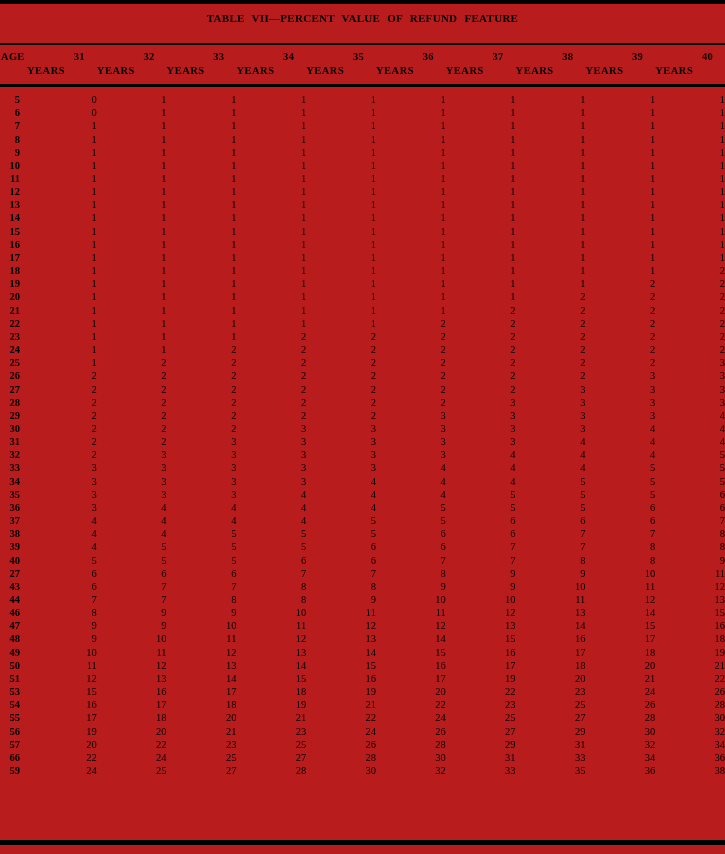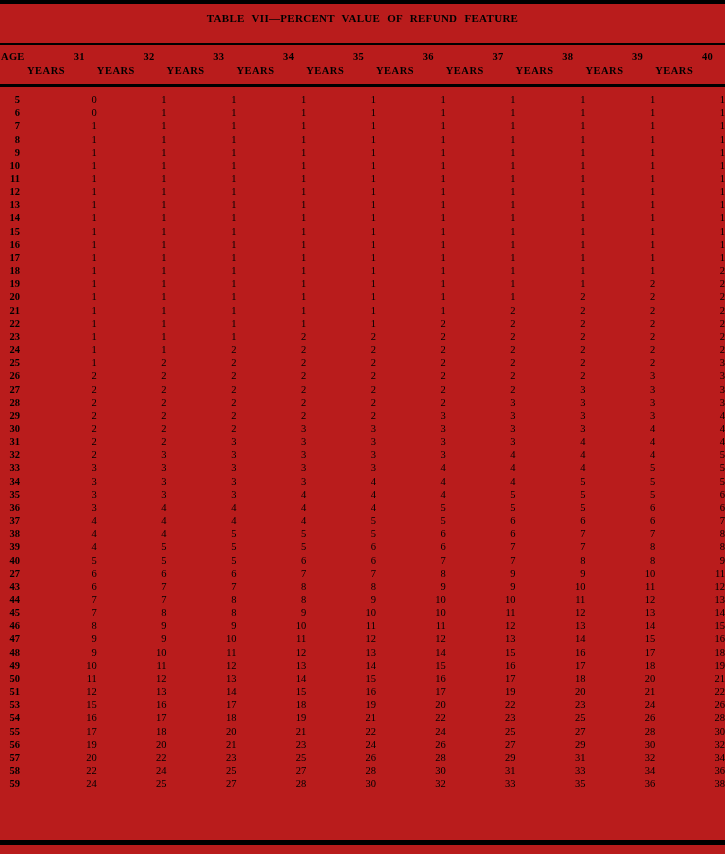--- a/index.html
+++ b/index.html
@@ -631,33 +631,20 @@
           <td>8</td>
           <td>8</td>
           <td>9</td>
           <td>10</td>
           <td>10</td>
           <td>11</td>
           <td>12</td>
           <td>13</td>
         </tr>
         <tr>
-          <td class="age">45</td>
-          <td>7</td>
-          <td>8</td>
-          <td>8</td>
-          <td>9</td>
-          <td>10</td>
-          <td>10</td>
-          <td>11</td>
-          <td>12</td>
-          <td>13</td>
-          <td>14</td>
-        </tr>
-        <tr>
           <td class="age">46</td>
           <td>8</td>
           <td>9</td>
           <td>9</td>
           <td>10</td>
           <td>11</td>
           <td>11</td>
           <td>12</td>
           <td>13</td>
           <td>14</td>
@@ -787,21 +774,21 @@
           <td>23</td>
           <td>25</td>
           <td>26</td>
           <td>28</td>
           <td>29</td>
           <td>31</td>
           <td>32</td>
           <td>34</td>
         </tr>
         <tr>
-          <td class="age">58</td>
+          <td class="age">66</td>
           <td>22</td>
           <td>24</td>
           <td>25</td>
           <td>27</td>
           <td>28</td>
           <td>30</td>
           <td>31</td>
           <td>33</td>
           <td>34</td>
           <td>36</td>

